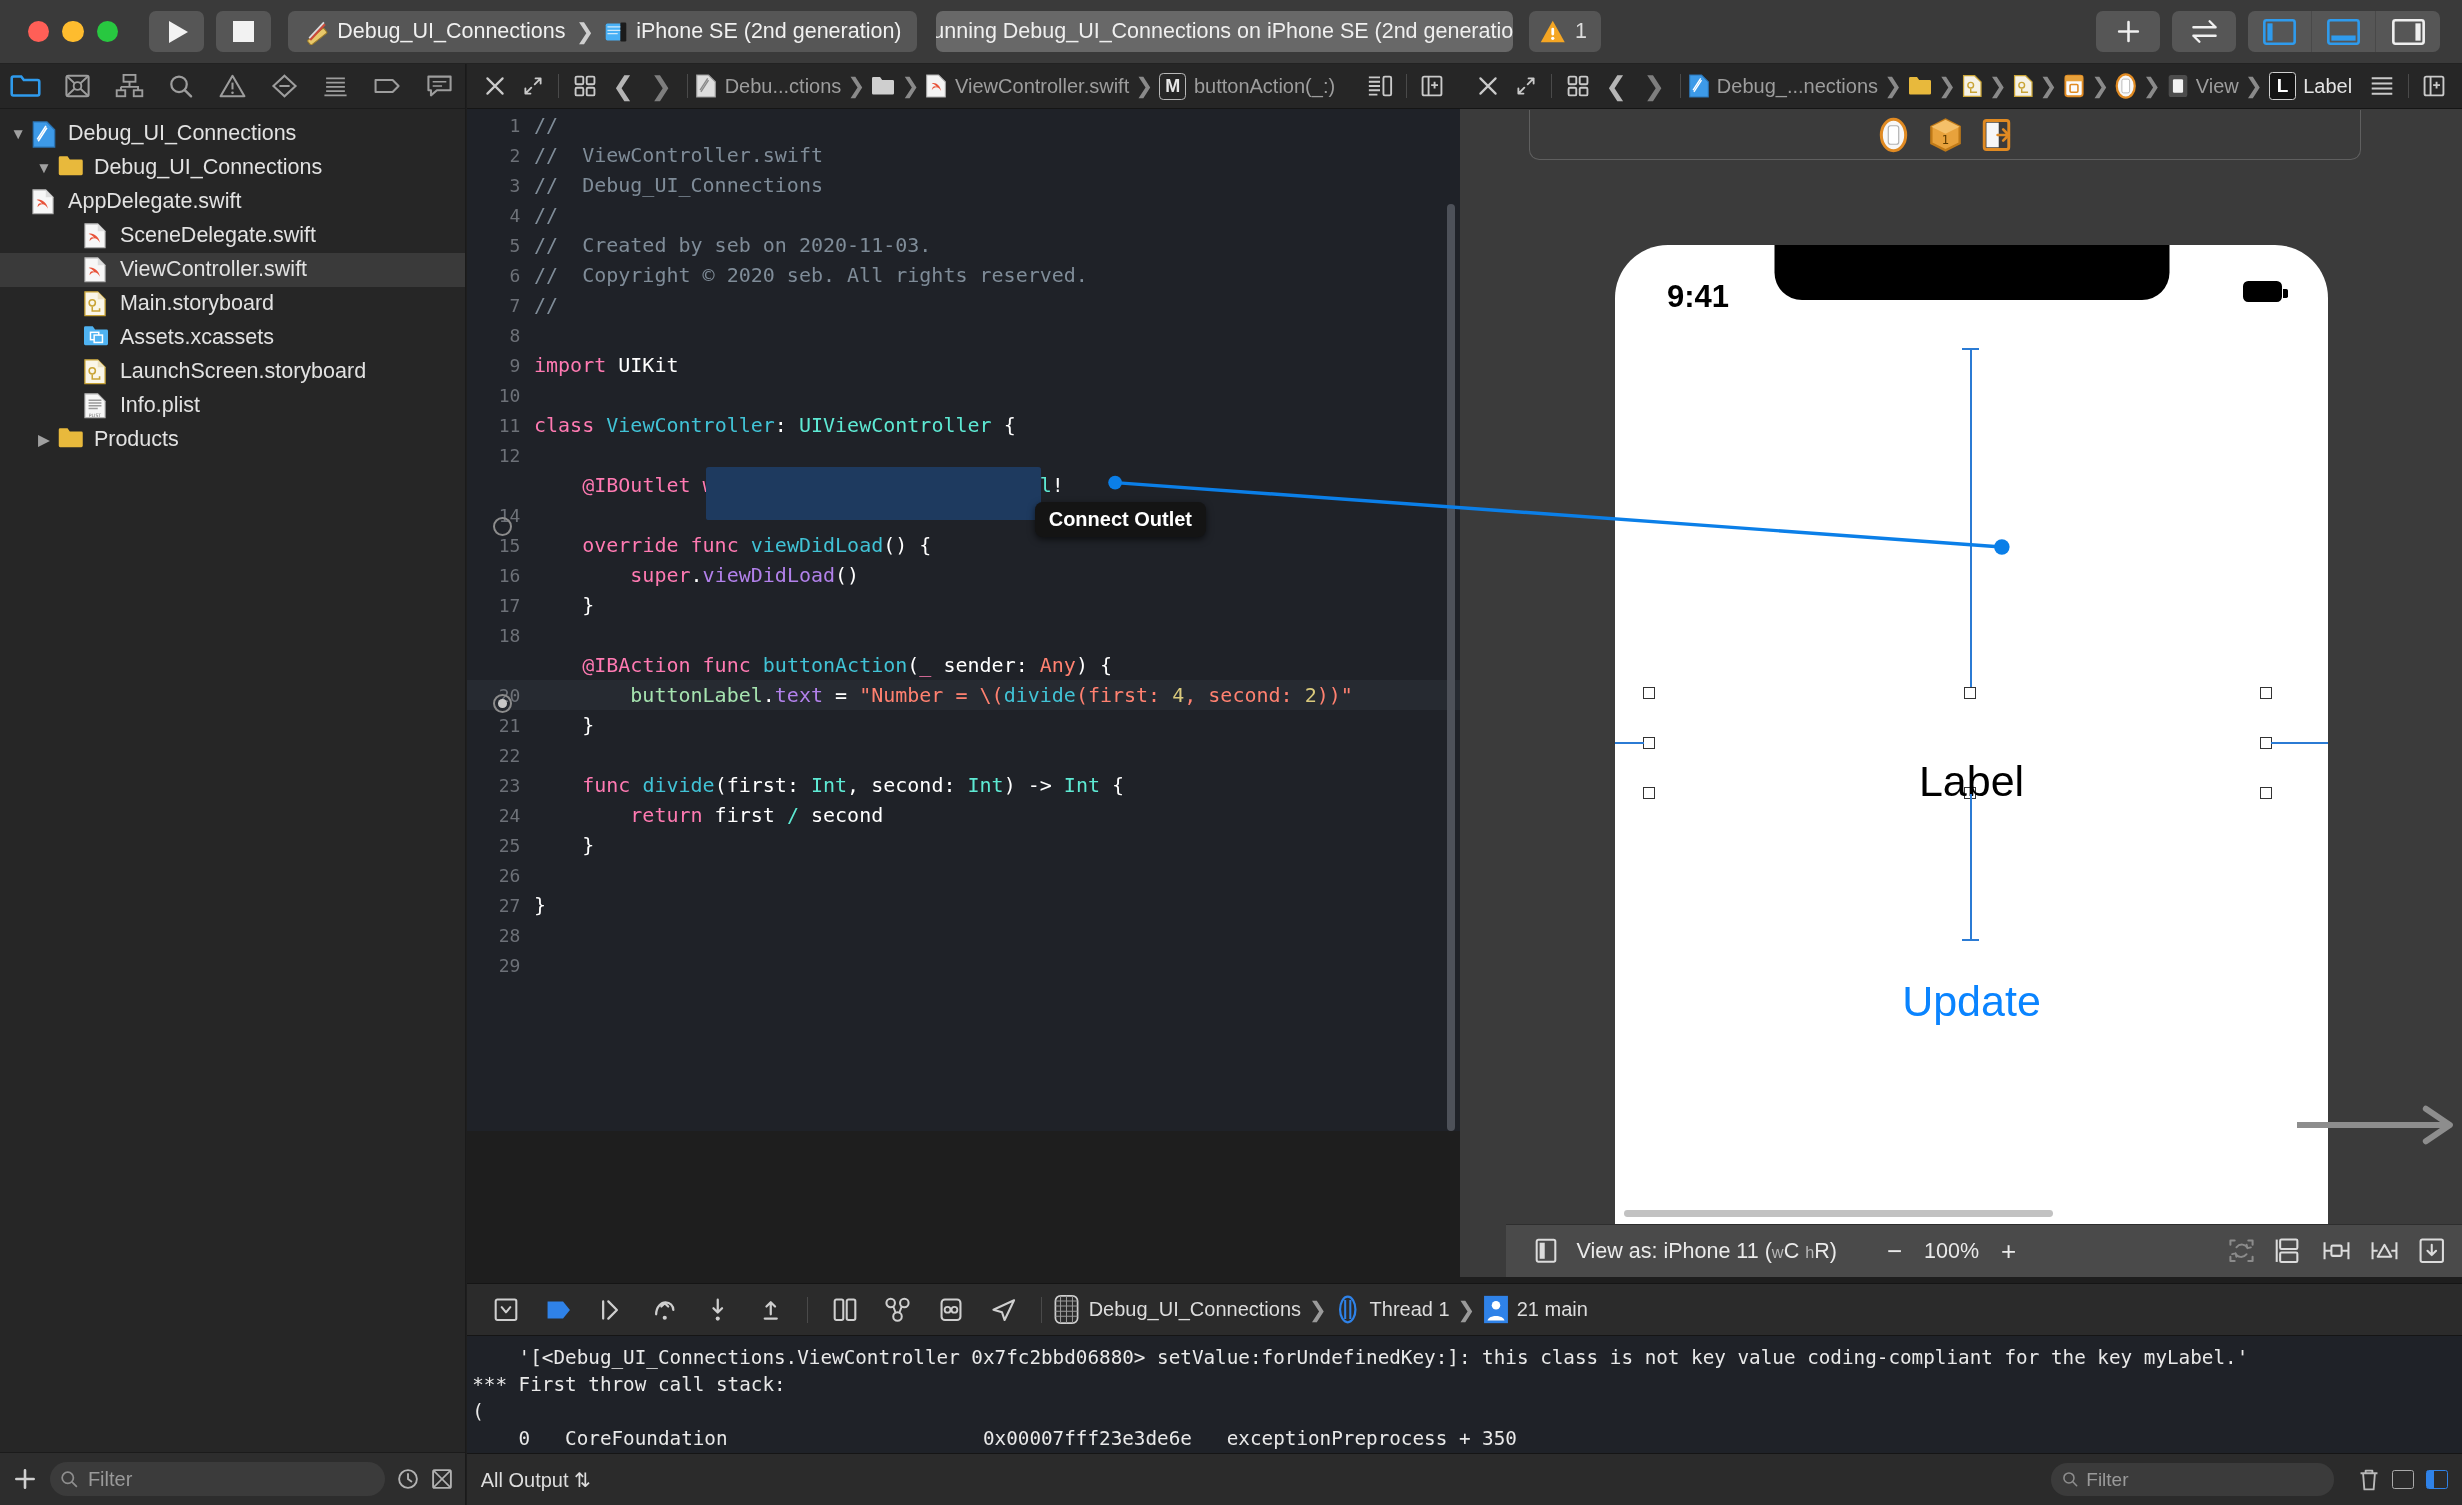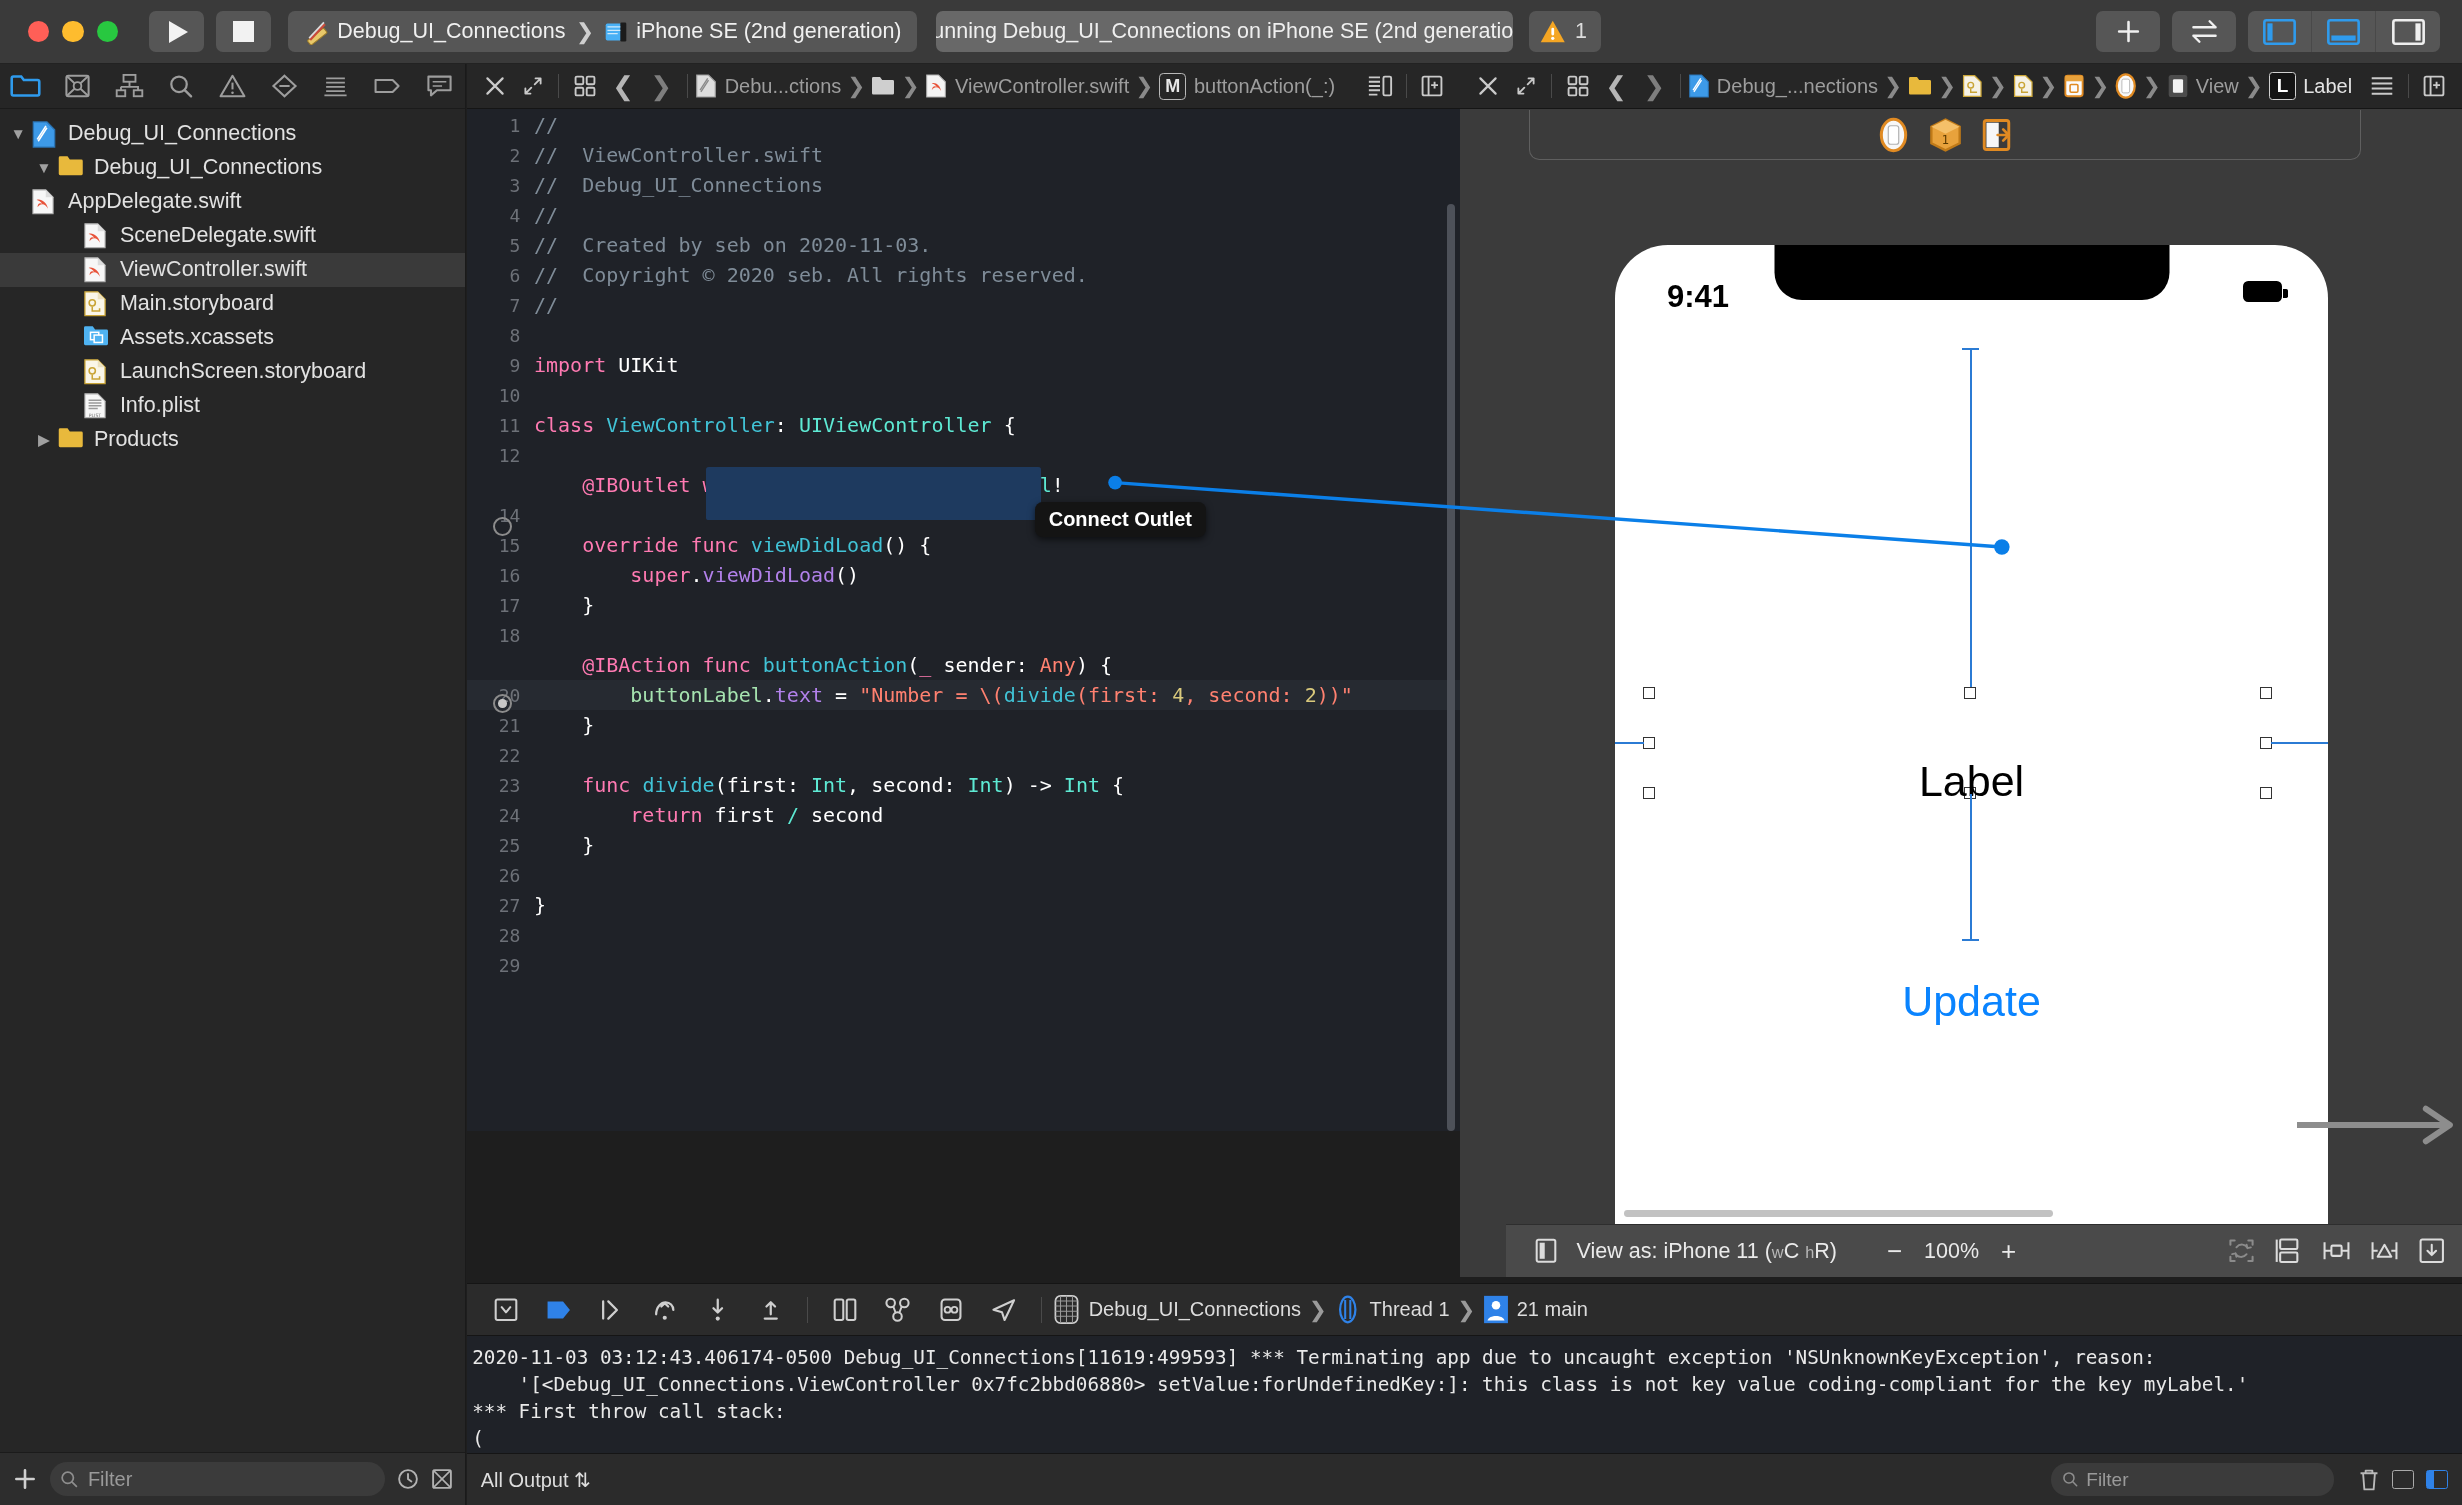--- a/index.html
+++ b/index.html
@@ -953,21 +953,20 @@
       <svg width="26" height="29" viewBox="0 0 30 34">
           <rect x="1" y="1" width="28" height="32" fill="#2f82e8"></rect>
           <circle cx="15" cy="12" r="5" fill="#fff"></circle>
           <path d="M5 30c2-7 18-7 20 0z" fill="#fff"></path>
         </svg>
       <span style="margin-left:7.7px">21 main</span>
     </div>
   </div>
 
   <div id="console">
-      <div class="conl">2020-11-03 03:12:43.406174-0500 Debug_UI_Connections[11619:499593] *** Terminating app due to uncaught exception 'NSUnknownKeyException', reason:</div>
       <div class="conl">    '[&lt;Debug_UI_Connections.ViewController 0x7fc2bbd06880&gt; setValue:forUndefinedKey:]: this class is not key value coding-compliant for the key myLabel.'</div>
       <div class="conl">*** First throw call stack:</div>
       <div class="conl">(</div>
       <div class="conl">    0   CoreFoundation                      0x00007fff23e3de6e   exceptionPreprocess + 350</div>
     </div>
 
   <div id="console-footer">
     <span id="all-output">
       <span>All Output</span> ⇅
     </span>

